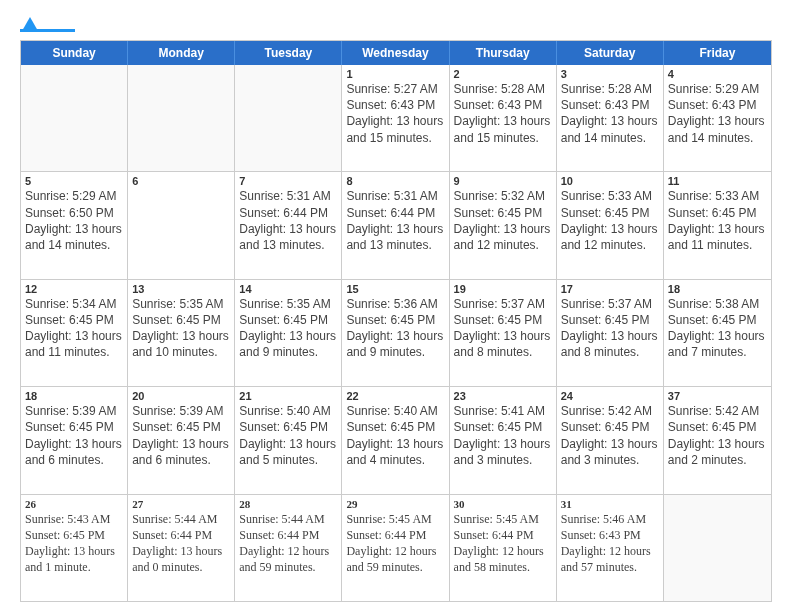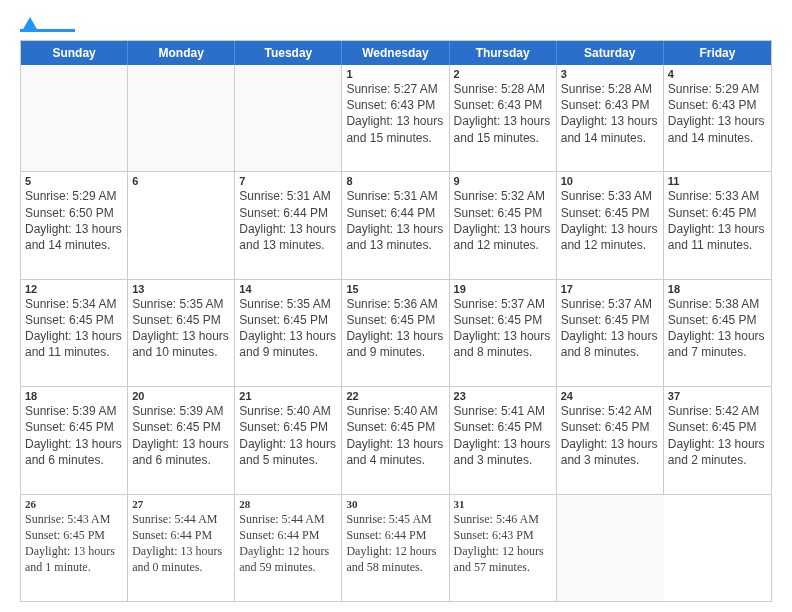--- a/index.html
+++ b/index.html
@@ -328,20 +328,27 @@
 and 0 minutes.</div>
           </div>
           <div class="day-cell">
             <span class="day-num">28</span>
             <div class="day-info">Sunrise: 5:44 AM
 Sunset: 6:44 PM
 Daylight: 12 hours
 and 59 minutes.</div>
           </div>
           <div class="day-cell">
+            <span class="day-num">29</span>
+            <div class="day-info">Sunrise: 5:45 AM
+Sunset: 6:44 PM
+Daylight: 12 hours
+and 59 minutes.</div>
+          </div>
+          <div class="day-cell">
             <span class="day-num">30</span>
             <div class="day-info">Sunrise: 5:45 AM
 Sunset: 6:44 PM
 Daylight: 12 hours
 and 58 minutes.</div>
           </div>
           <div class="day-cell">
             <span class="day-num">31</span>
             <div class="day-info">Sunrise: 5:46 AM
 Sunset: 6:43 PM

